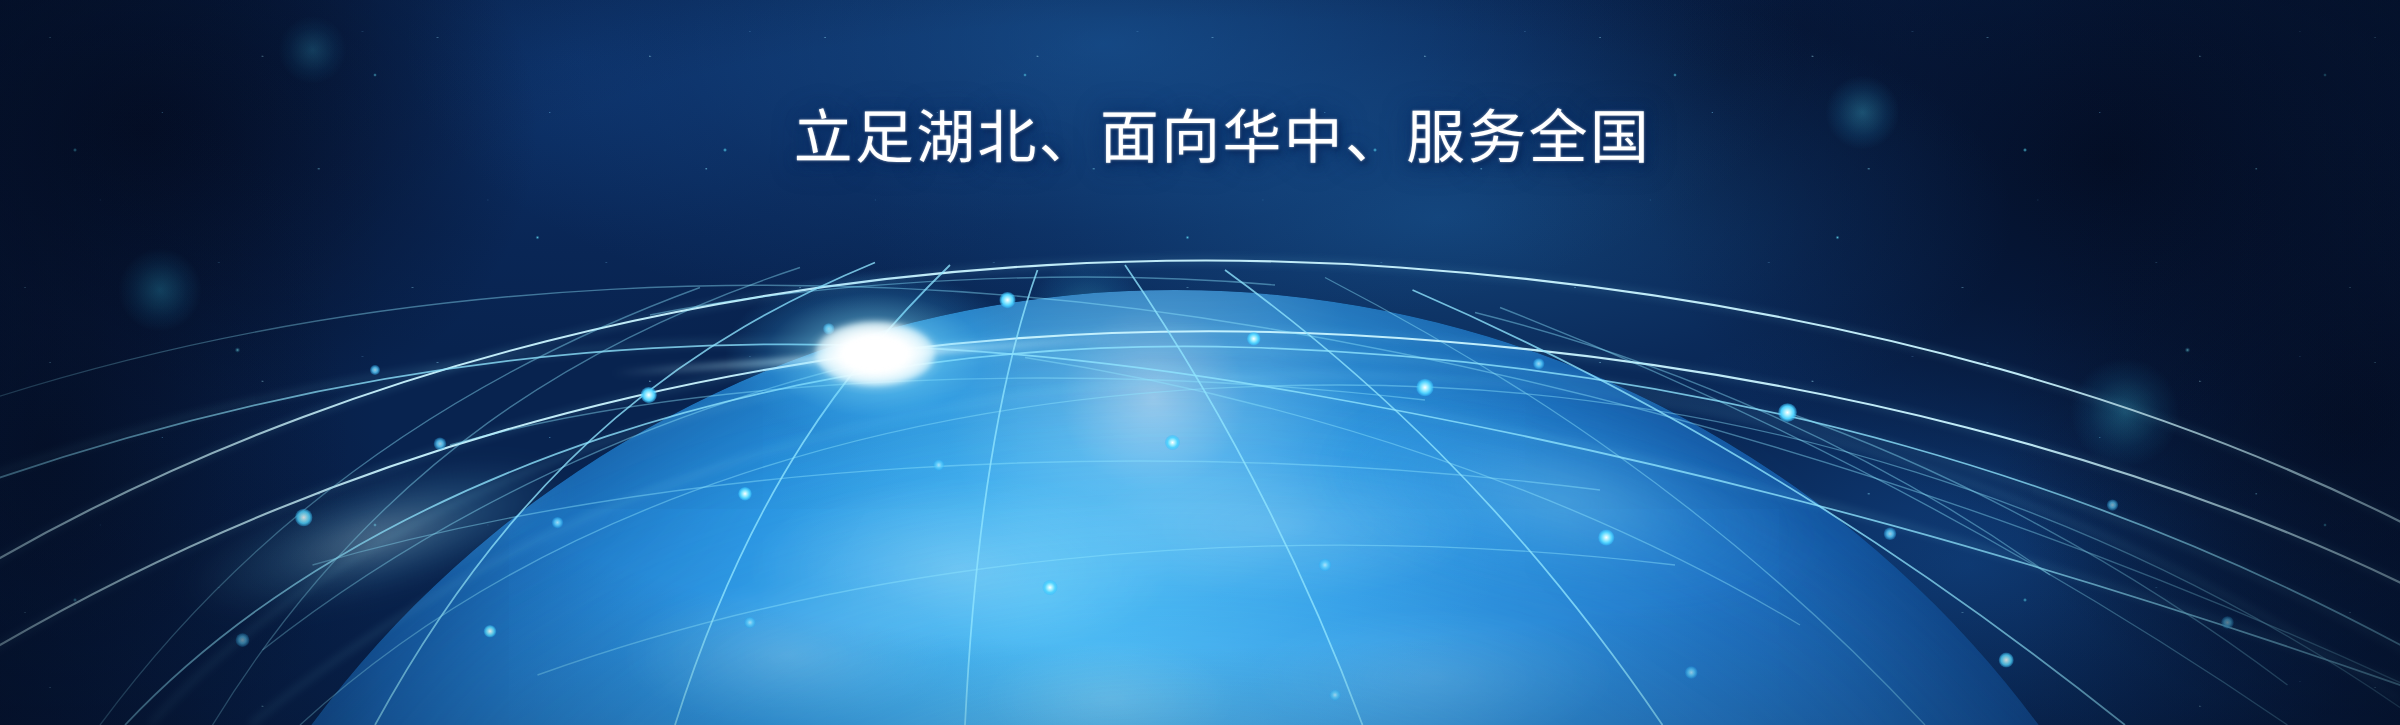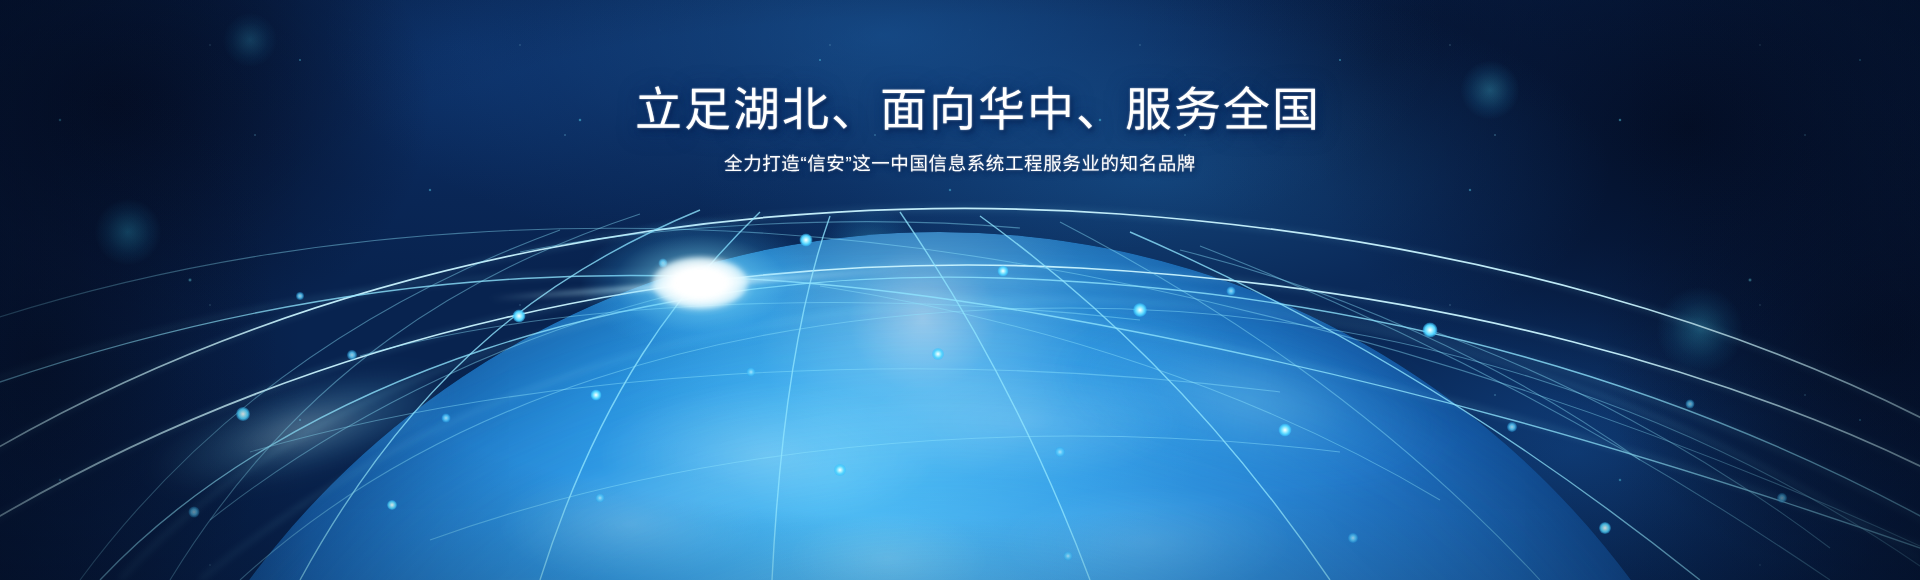--- a/index.html
+++ b/index.html
@@ -404,16 +404,15 @@
   <div class="node dim" style="left:1782px; top:498px; width:10px; height:10px;"></div>
 
   <div class="flare"></div>
   <div class="flare-streak"></div>
   <div class="flare-core"></div>
 
   <div class="layer vignette"></div>
 
   <div class="copy">
     <h1 class="headline">立足湖北、面向华中、服务全国</h1>
-    <p class="subline">全力打造“信安”这一中国信息系统工程服务业的知名品牌</p>
   </div>
 
 </div>
 
 </body></html>

